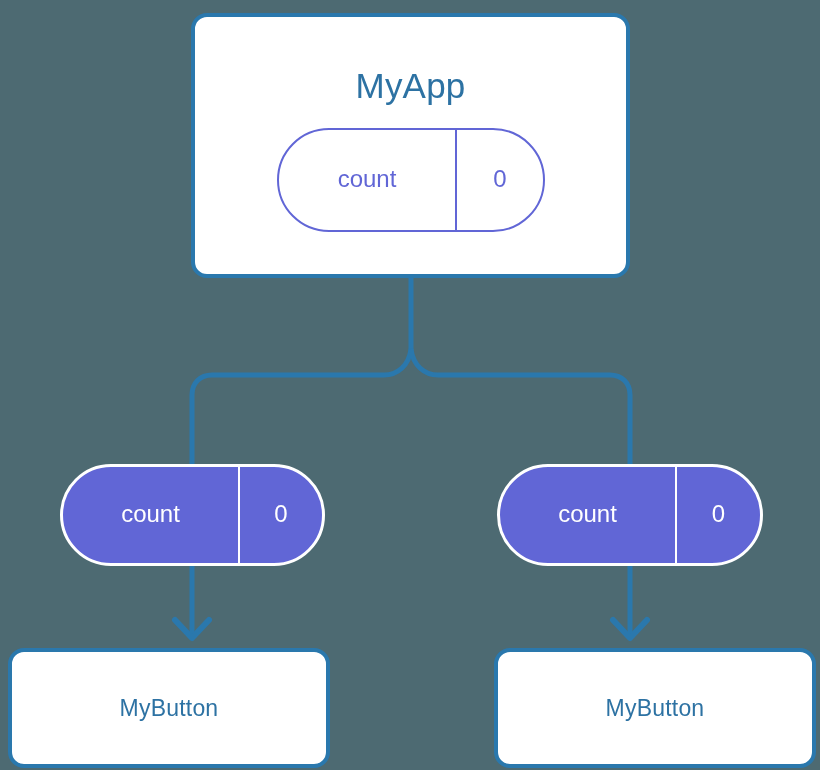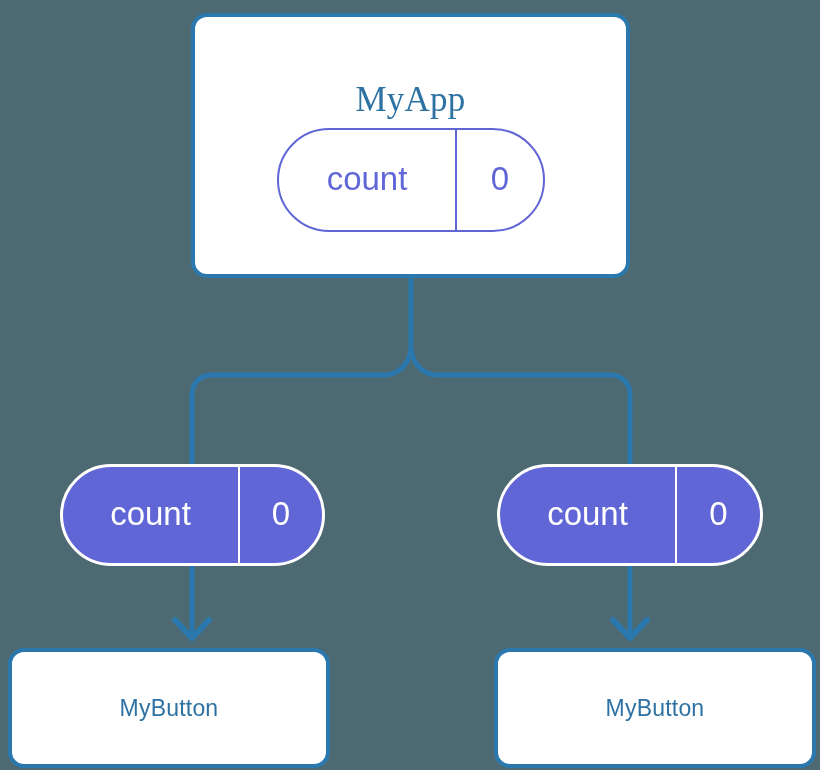--- a/index.html
+++ b/index.html
@@ -57,22 +57,21 @@
   .component-title {
     color: #2d72a3;
     font-size: 35px;
     font-weight: 400;
     letter-spacing: 0.2px;
     line-height: 1;
     white-space: nowrap;
   }
 
   #app-box .component-title {
-    margin-top: 65px;
-    font-family: Liberation Serif, serif;
+    margin-top: 51px;
   }
 
   .button-box {
     height: 120px;
     justify-content: center;
   }
   #button-box-left {
     left: 8px;
     top: 648px;
     width: 322px;
@@ -93,21 +92,21 @@
     display: flex;
     align-items: stretch;
     border-radius: 999px;
     z-index: 3;
     overflow: hidden;
   }
   .pill-key, .pill-value {
     display: flex;
     align-items: center;
     justify-content: center;
-    font-size: 33px;
+    font-size: 24px;
     line-height: 1;
     white-space: nowrap;
   }
 
   
   .state-pill.outline {
     border: 2.5px solid #6166d6;
     background: transparent;
   }
   .state-pill.outline .pill-key {

